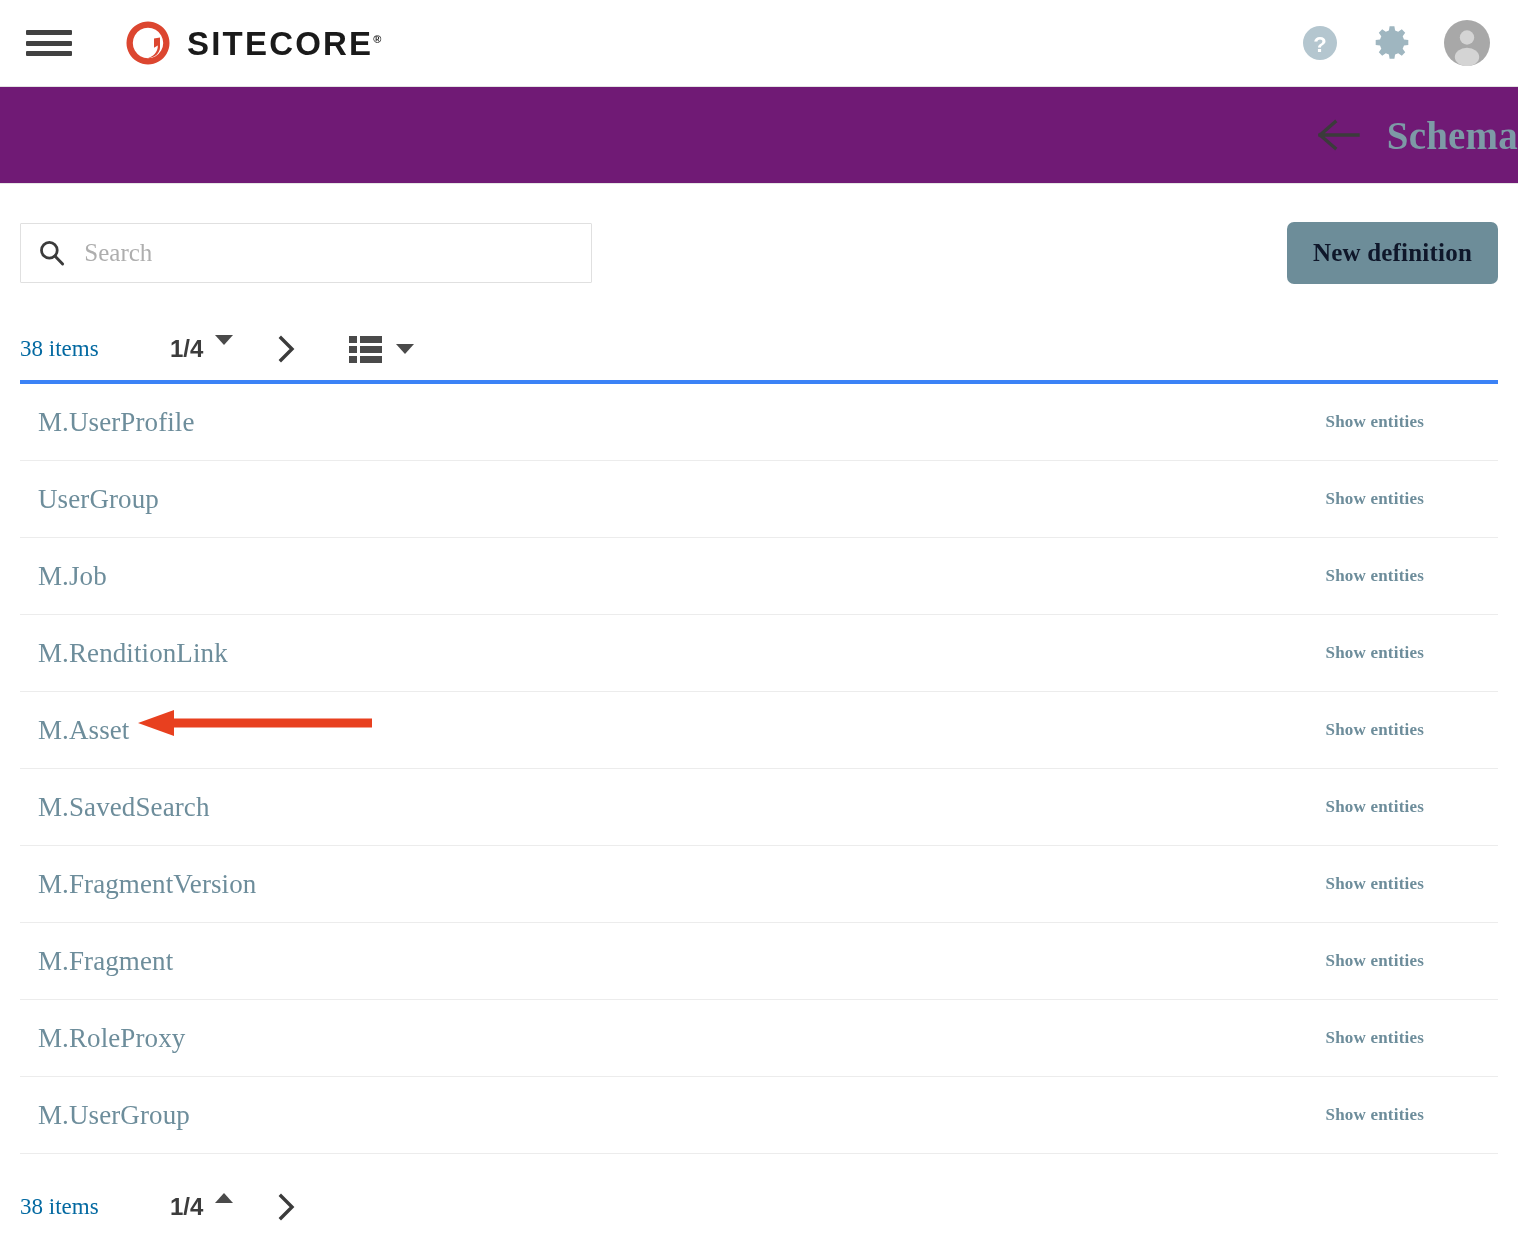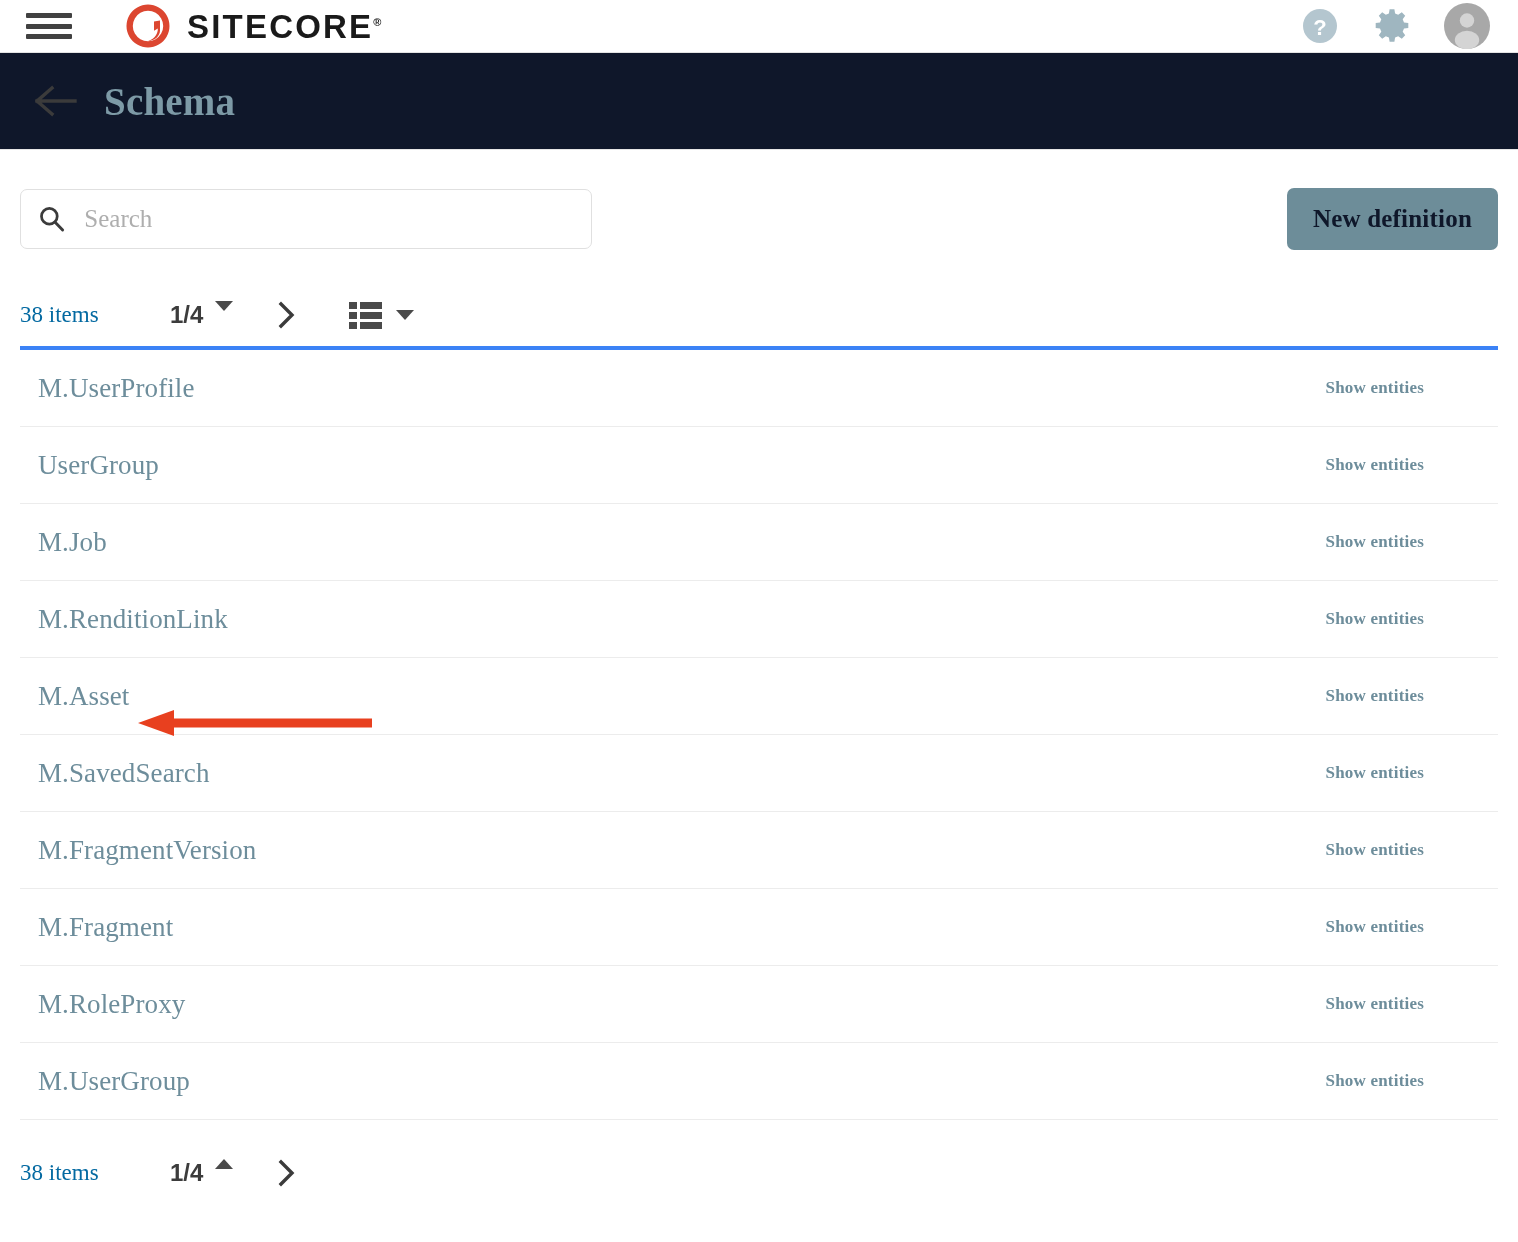--- a/index.html
+++ b/index.html
@@ -12,21 +12,21 @@
     width: 1518px;
     height: 1242px;
     font-family: "Liberation Serif", "DejaVu Serif", serif;
     color: #333;
     overflow: hidden;
     position: relative;
   }
 
   
   .topbar {
-    height: 53px;
+    height: 87px;
     border-bottom: 1px solid #e3e3e3;
     display: flex;
     align-items: center;
     padding: 0 28px 0 26px;
     background: #fff;
     position: relative;
   }
   .hamburger {
     width: 46px;
     height: 34px;
@@ -88,21 +88,22 @@
     padding: 0;
   }
 
   
   .pagehead {
     height: 97px;
     border-bottom: 1px solid #e6e6e6;
     display: flex;
     align-items: center;
     padding-left: 34px;
-    background: #0f172a;
+    background: #701a75;
+    justify-content: flex-end;
   }
   .back-btn {
     width: 44px;
     height: 44px;
     display: flex;
     align-items: center;
     justify-content: center;
     cursor: pointer;
     flex: 0 0 auto;
   }
@@ -121,21 +122,21 @@
   }
   .toolbar-row {
     display: flex;
     align-items: center;
     padding-top: 38px;
   }
   .search-box {
     width: 572px;
     height: 60px;
     border: 1px solid #e0e0e0;
-    border-radius: 7px;
+    border-radius: 1px;
     display: flex;
     align-items: center;
     padding: 0 16px;
     background: #fff;
   }
   .search-input {
     border: none;
     outline: none;
     background: transparent;
     font-family: "Liberation Serif", "DejaVu Serif", serif;

